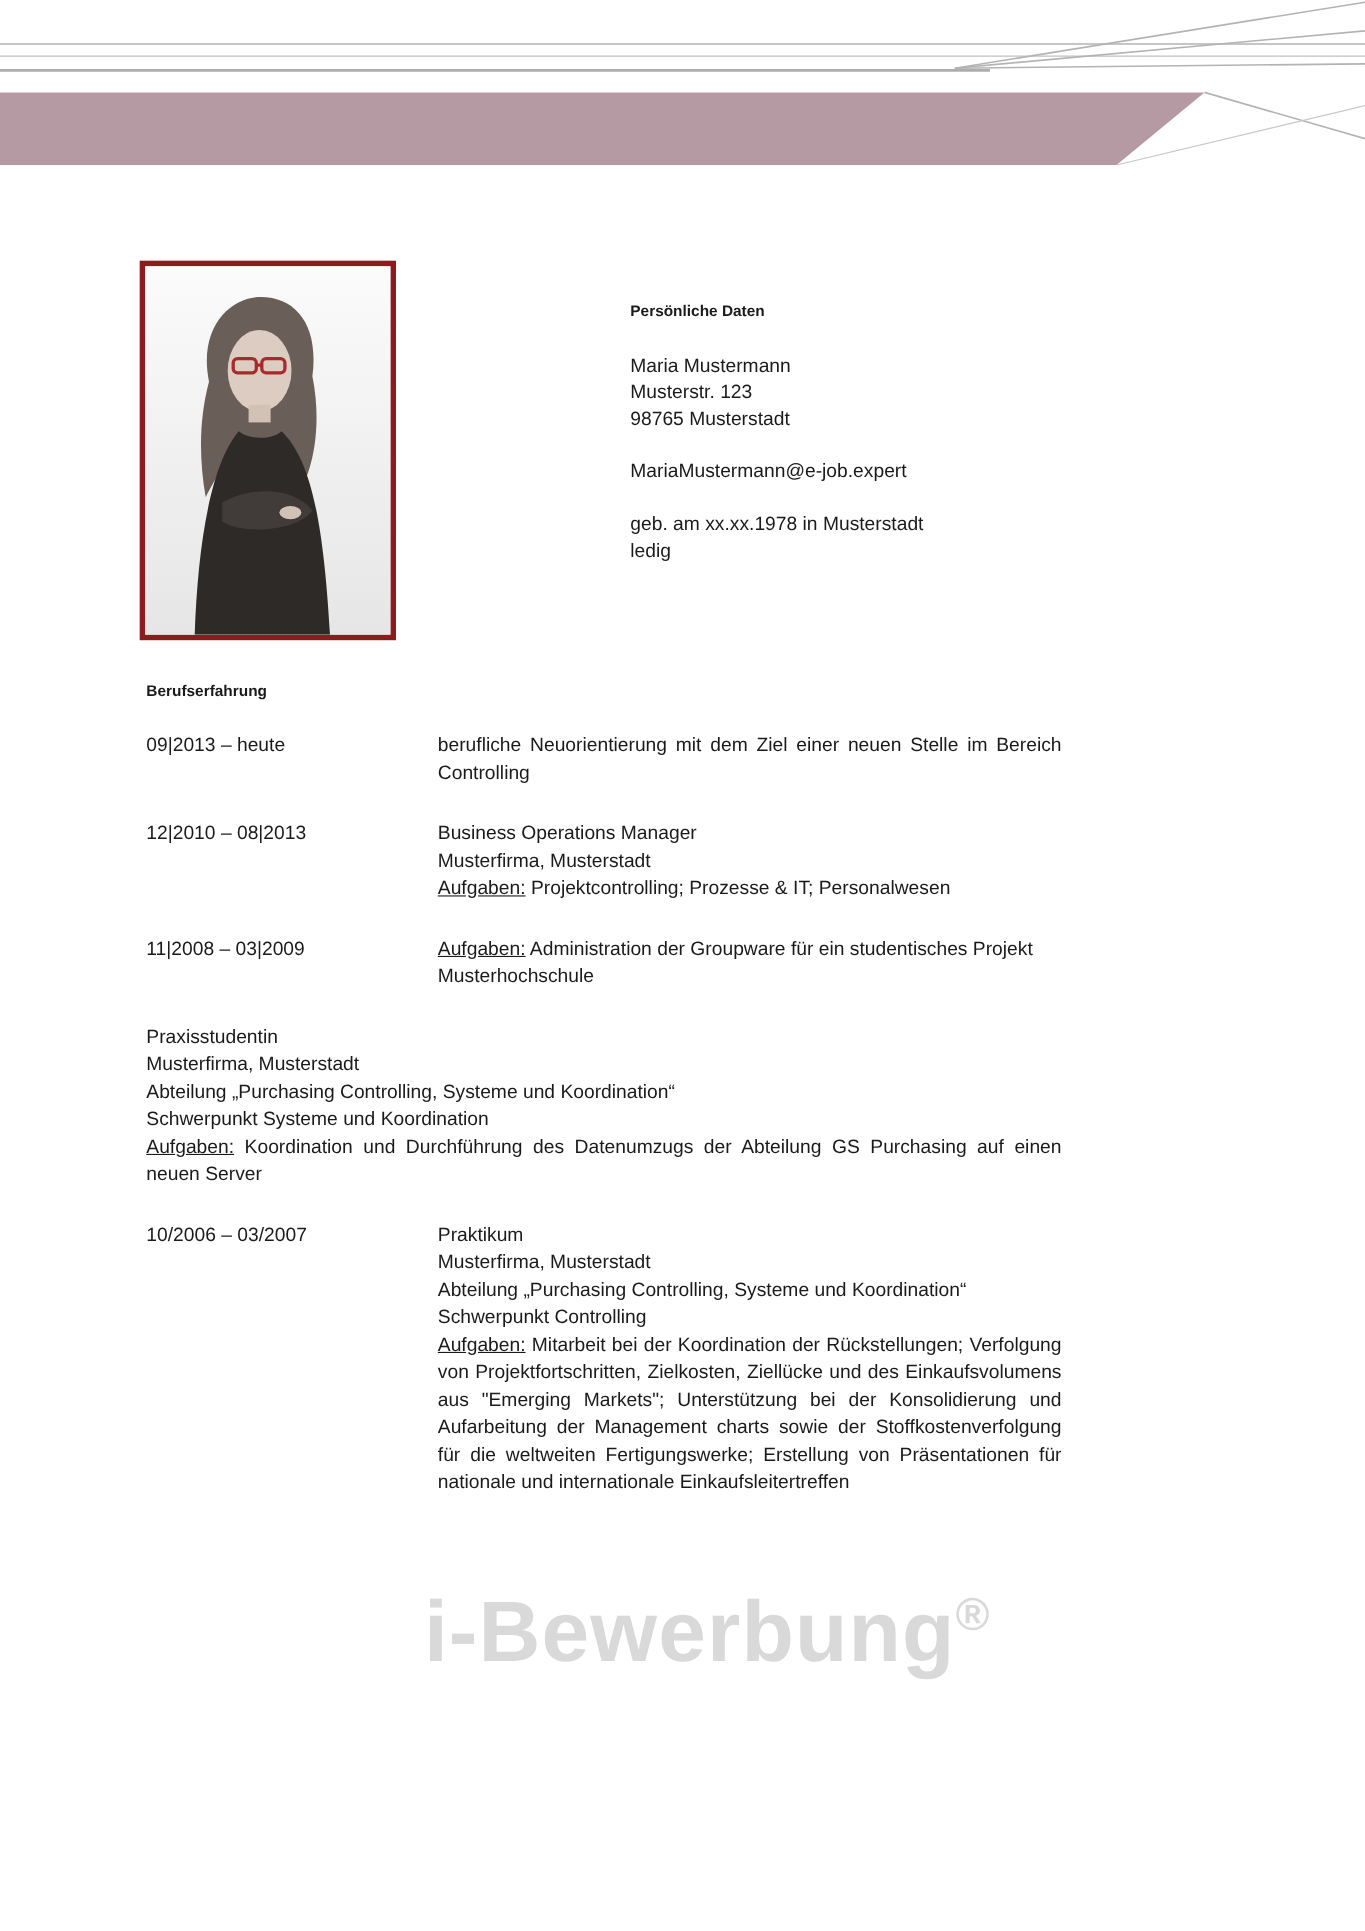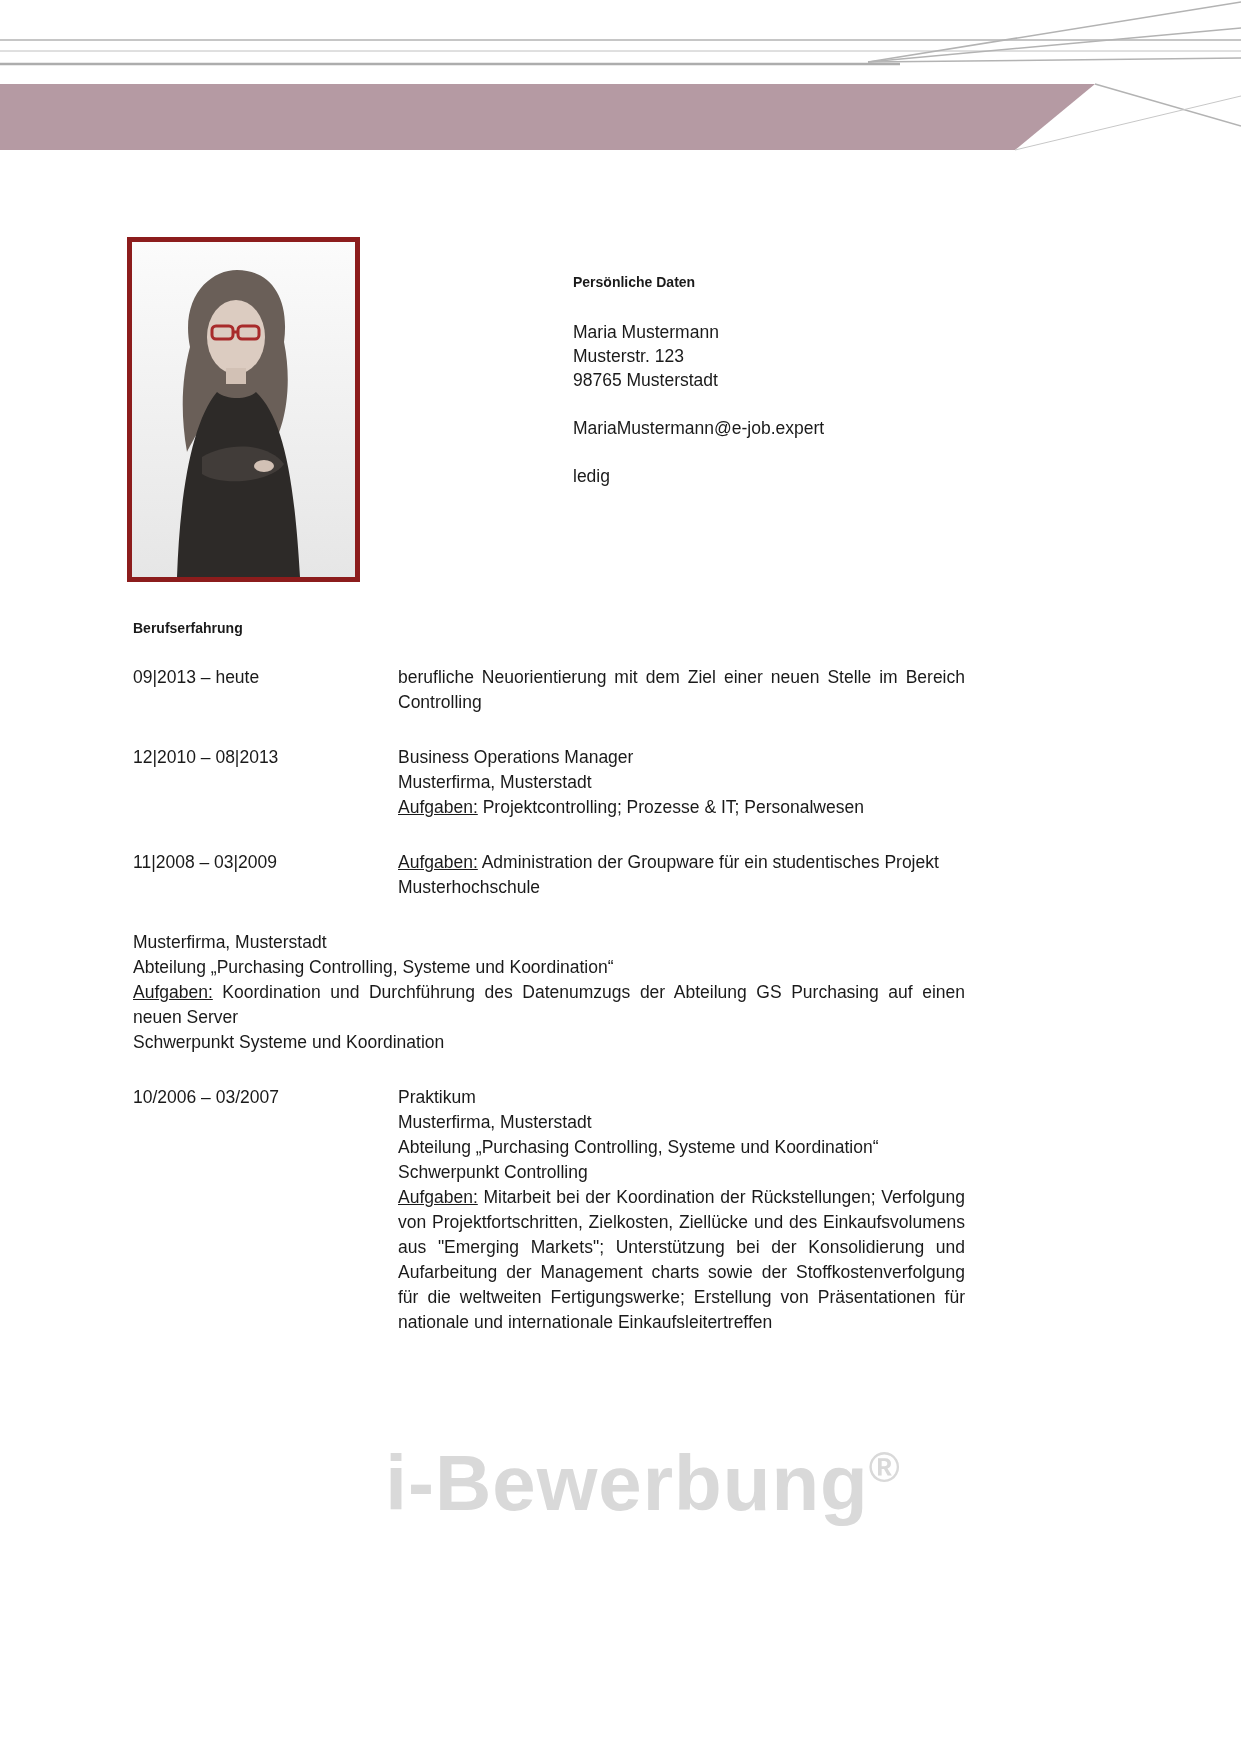--- a/index.html
+++ b/index.html
@@ -90,20 +90,21 @@
   </svg>
 </div>
 
 <div class="personal">
   <div class="p-heading">Persönliche Daten</div>
   <div class="p-line">Maria Mustermann</div>
   <div class="p-line">Musterstr. 123</div>
   <div class="p-line">98765 Musterstadt</div>
   <div class="p-line p-email">MariaMustermann@e-job.expert</div>
   <div class="p-group2">
+    <div class="p-line">geb. am xx.xx.1978 in Musterstadt</div>
     <div class="p-line">ledig</div>
   </div>
 </div>
 
 <div class="experience">
   <div class="exp-heading">Berufserfahrung</div>
   <div>
       <div class="entry">
         <div class="period">09|2013 – heute</div>
         <div class="entry-body">
@@ -120,24 +121,25 @@
       </div>
       <div class="entry">
         <div class="period">11|2008 – 03|2009</div>
         <div class="entry-body">
           <div class="eline"><span class="u">Aufgaben:</span> Administration der Groupware für ein studentisches Projekt</div>
           <div class="eline">Musterhochschule</div>
         </div>
       </div>
       <div class="entry">
         <div class="entry-body">
+          <div class="eline">Praxisstudentin</div>
           <div class="eline">Musterfirma, Musterstadt</div>
           <div class="eline">Abteilung „Purchasing Controlling, Systeme und Koordination“</div>
+          <div class="eline">Schwerpunkt Systeme und Koordination</div>
           <div class="eline"><span class="u">Aufgaben:</span> Koordination und Durchführung des Datenumzugs der Abteilung GS Purchasing auf einen neuen Server</div>
-          <div class="eline">Schwerpunkt Systeme und Koordination</div>
         </div>
       </div>
       <div class="entry">
         <div class="period">10/2006 – 03/2007</div>
         <div class="entry-body">
           <div class="eline">Praktikum</div>
           <div class="eline">Musterfirma, Musterstadt</div>
           <div class="eline">Abteilung „Purchasing Controlling, Systeme und Koordination“</div>
           <div class="eline">Schwerpunkt Controlling</div>
           <div class="eline"><span class="u">Aufgaben:</span> Mitarbeit bei der Koordination der Rückstellungen; Verfolgung von Projektfortschritten, Zielkosten, Ziellücke und des Einkaufsvolumens aus "Emerging Markets"; Unterstützung bei der Konsolidierung und Aufarbeitung der Management charts sowie der Stoffkostenverfolgung für die weltweiten Fertigungswerke; Erstellung von Präsentationen für nationale und internationale Einkaufsleitertreffen</div>

